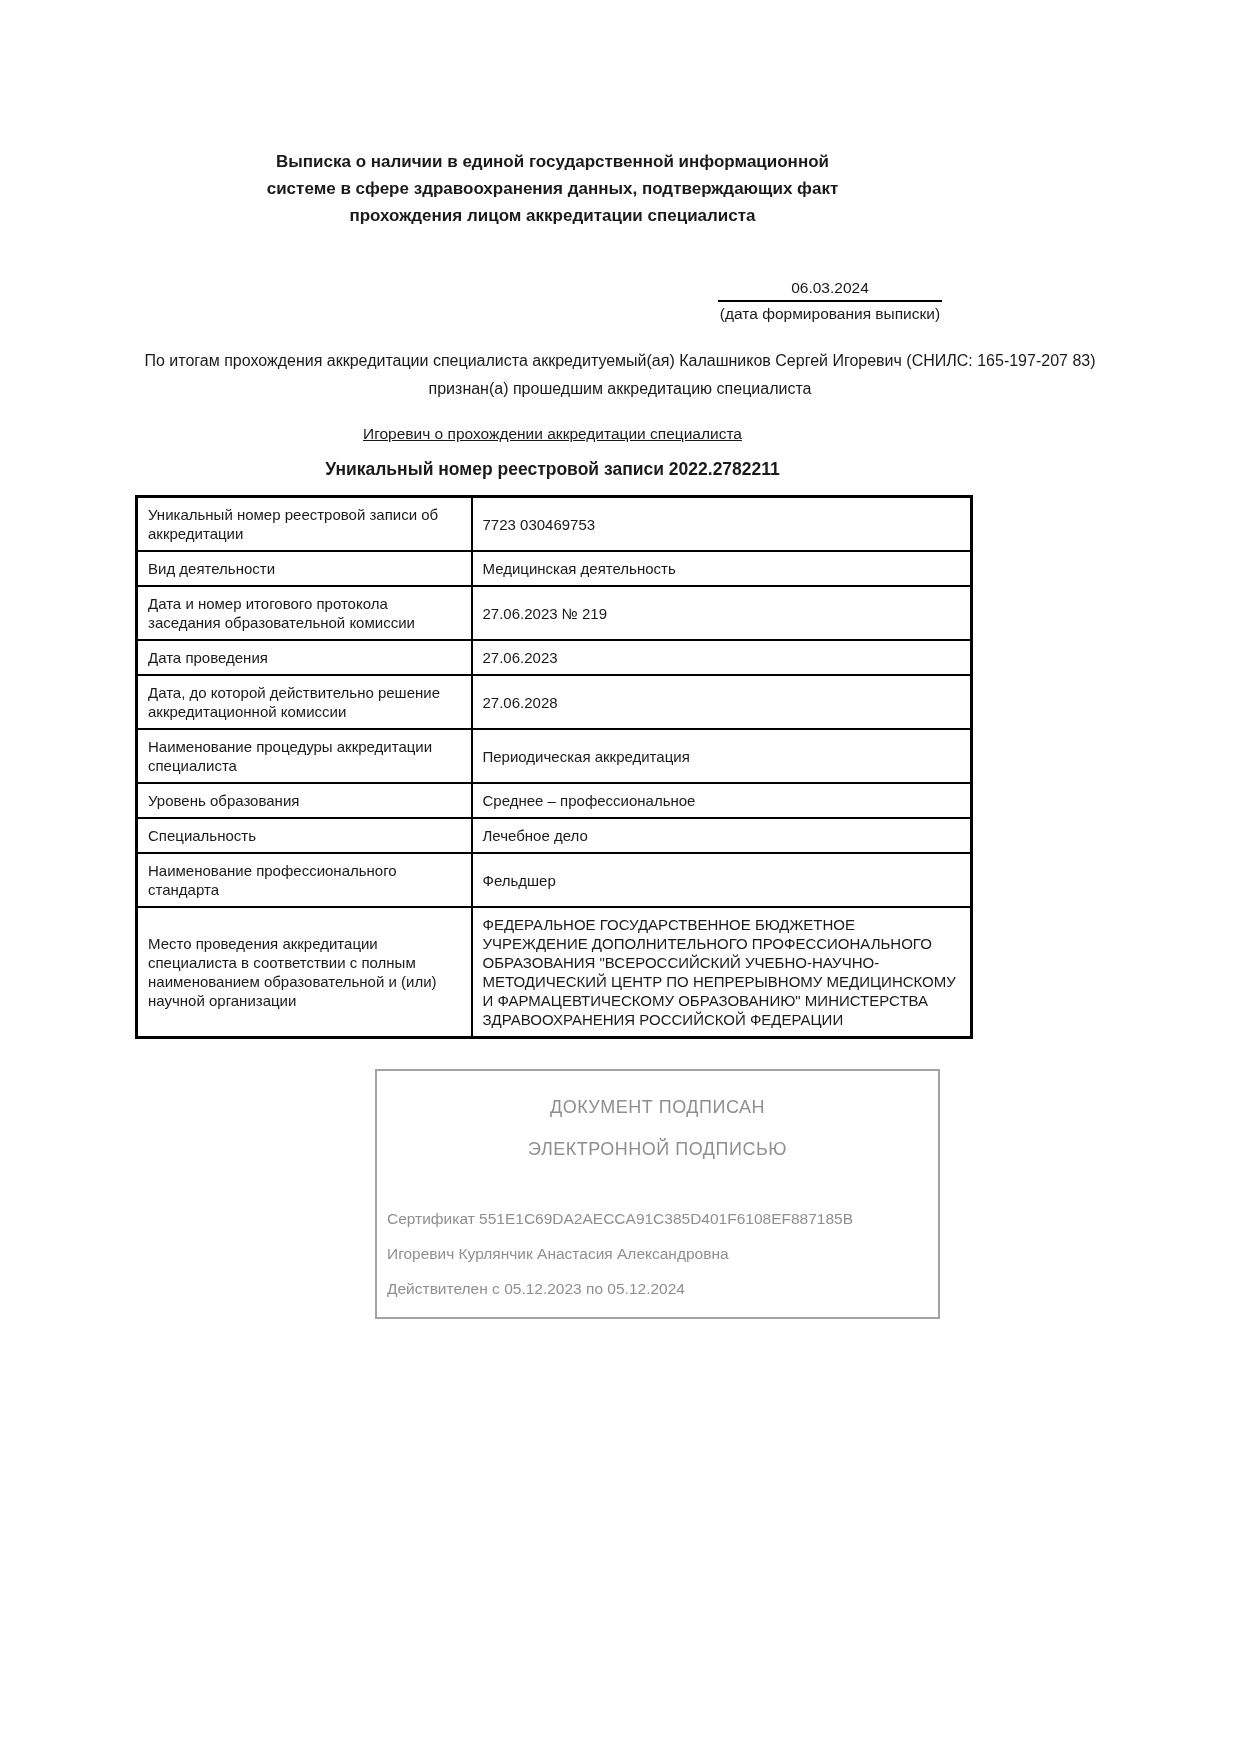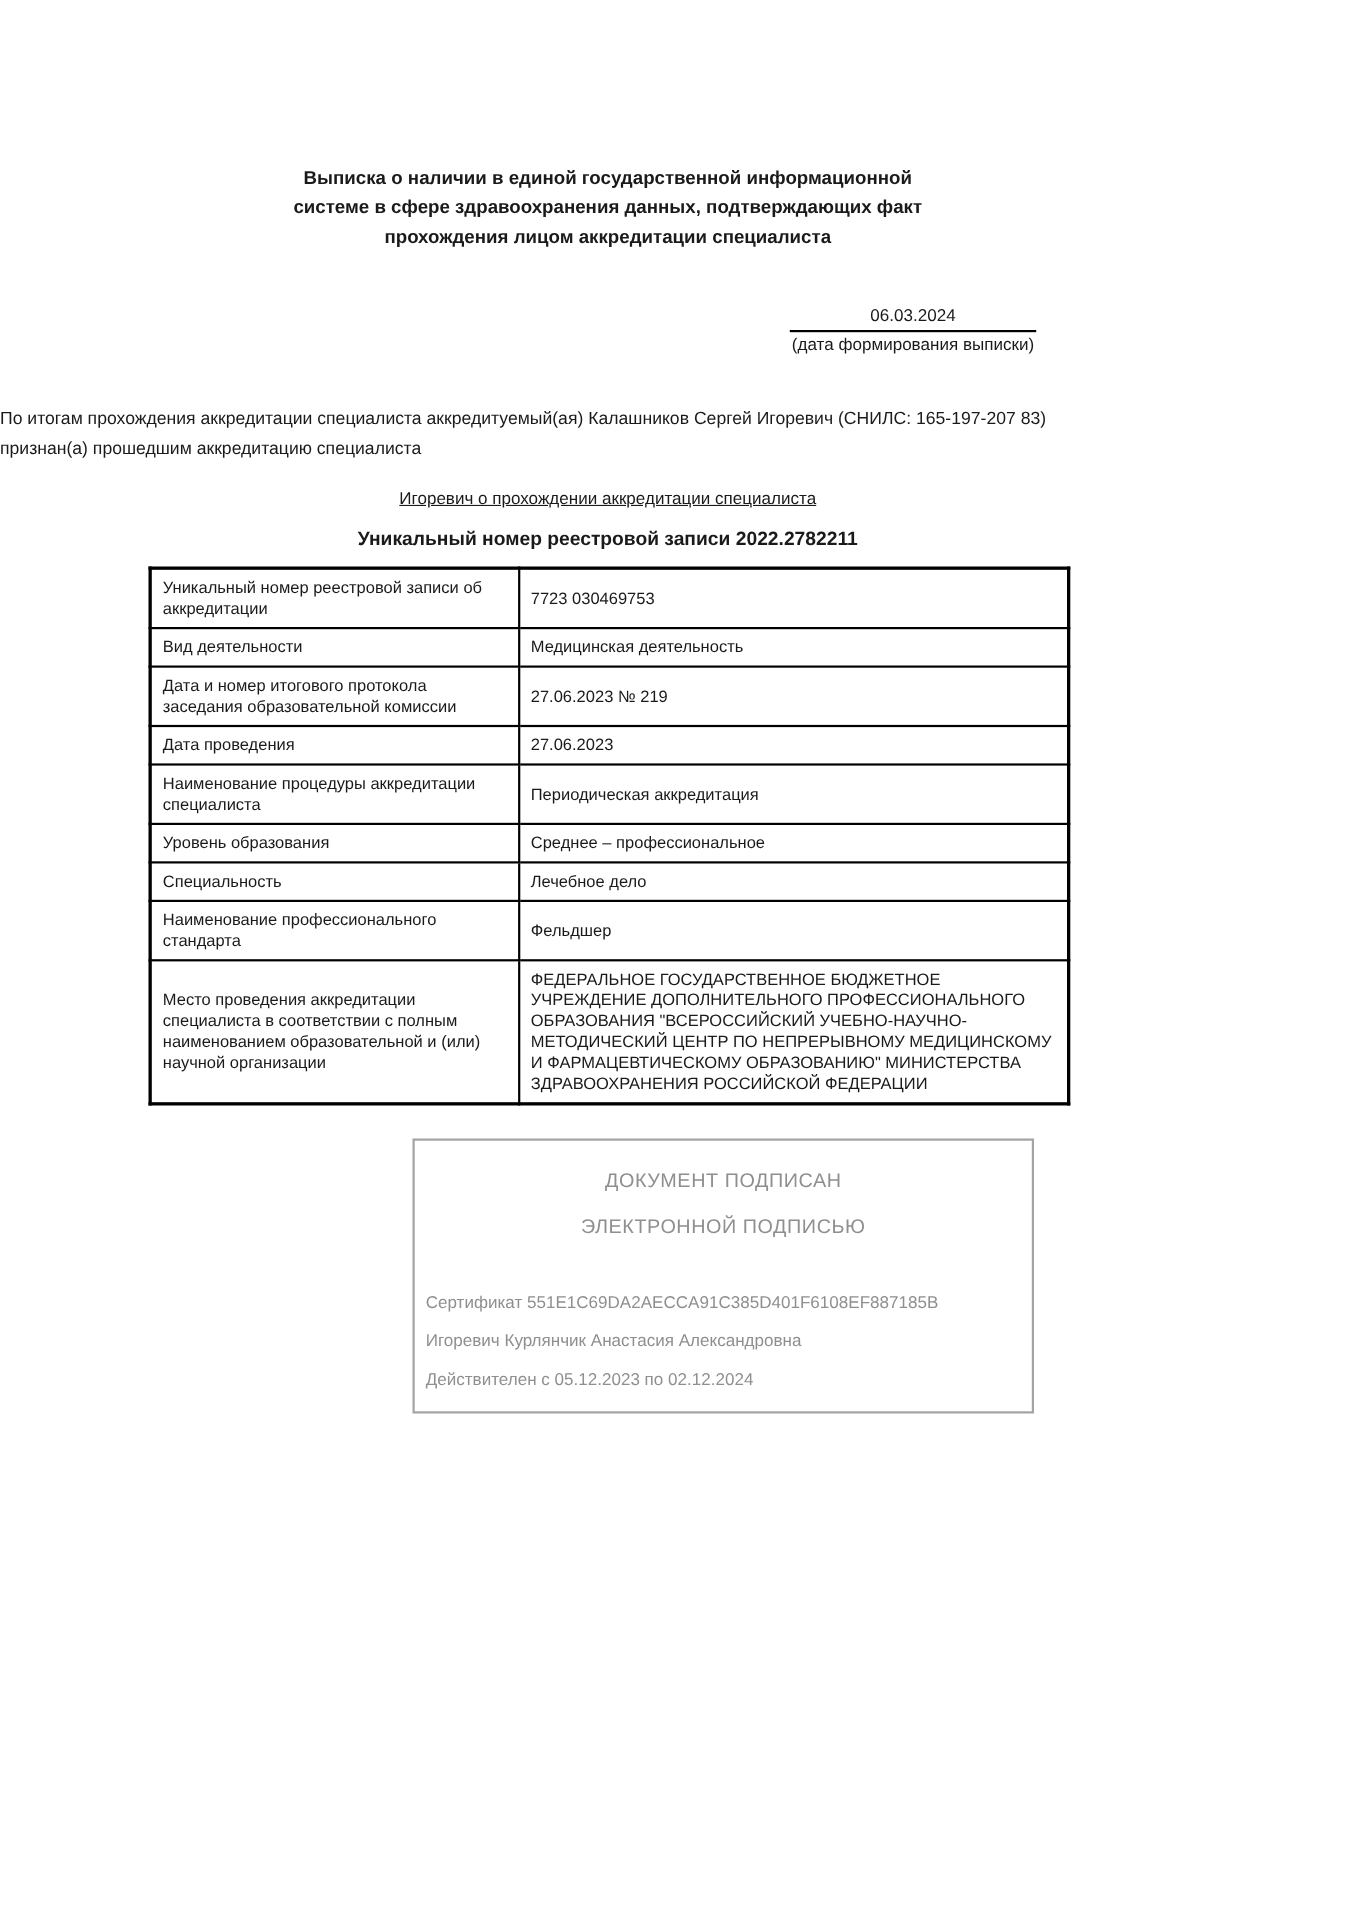--- a/index.html
+++ b/index.html
@@ -31,22 +31,23 @@
     font-size:15.5px;
     text-align:center;
   }
   .date-value {
     display:block;
     padding-bottom:3px;
     border-bottom:2px solid var(--border,#000);
   }
   .date-caption { display:block; padding-top:3px; }
   .intro {
-    margin-top:44px;
+    margin-top:24px;
     width:1240px;
+    text-align:center;
     font-size:16px;
     line-height:28px;
   }
   .intro span { display:block; }
   .section-title {
     margin:22px 0 0 135px;
     width:835px;
     text-align:center;
     font-size:15.5px;
   }
@@ -133,20 +134,24 @@
       </tr>
       <tr>
         <td>Дата и номер итогового протокола заседания образовательной комиссии</td>
         <td>27.06.2023 № 219</td>
       </tr>
       <tr>
         <td>Дата проведения</td>
         <td>27.06.2023</td>
       </tr>
       <tr>
+        <td>Дата, до которой действительно решение аккредитационной комиссии</td>
+        <td>27.06.2028</td>
+      </tr>
+      <tr>
         <td>Наименование процедуры аккредитации специалиста</td>
         <td>Периодическая аккредитация</td>
       </tr>
       <tr>
         <td>Уровень образования</td>
         <td>Среднее – профессиональное</td>
       </tr>
       <tr>
         <td>Специальность</td>
         <td>Лечебное дело</td>
@@ -161,17 +166,17 @@
       </tr>
     </tbody>
   </table>
 
   <div class="sig-box">
     <div class="sig-heading sig-h1">ДОКУМЕНТ ПОДПИСАН</div>
     <div class="sig-heading sig-h2">ЭЛЕКТРОННОЙ ПОДПИСЬЮ</div>
     <div class="sig-details">
       <div class="sig-line">Сертификат 551E1C69DA2AECCA91C385D401F6108EF887185B</div>
       <div class="sig-line">Игоревич Курлянчик Анастасия Александровна</div>
-      <div class="sig-line">Действителен с 05.12.2023 по 02.12.2024</div>
+      <div class="sig-line">Действителен с 05.12.2023 по 05.12.2024</div>
     </div>
   </div>
 
 </div>
 
 </body></html>

